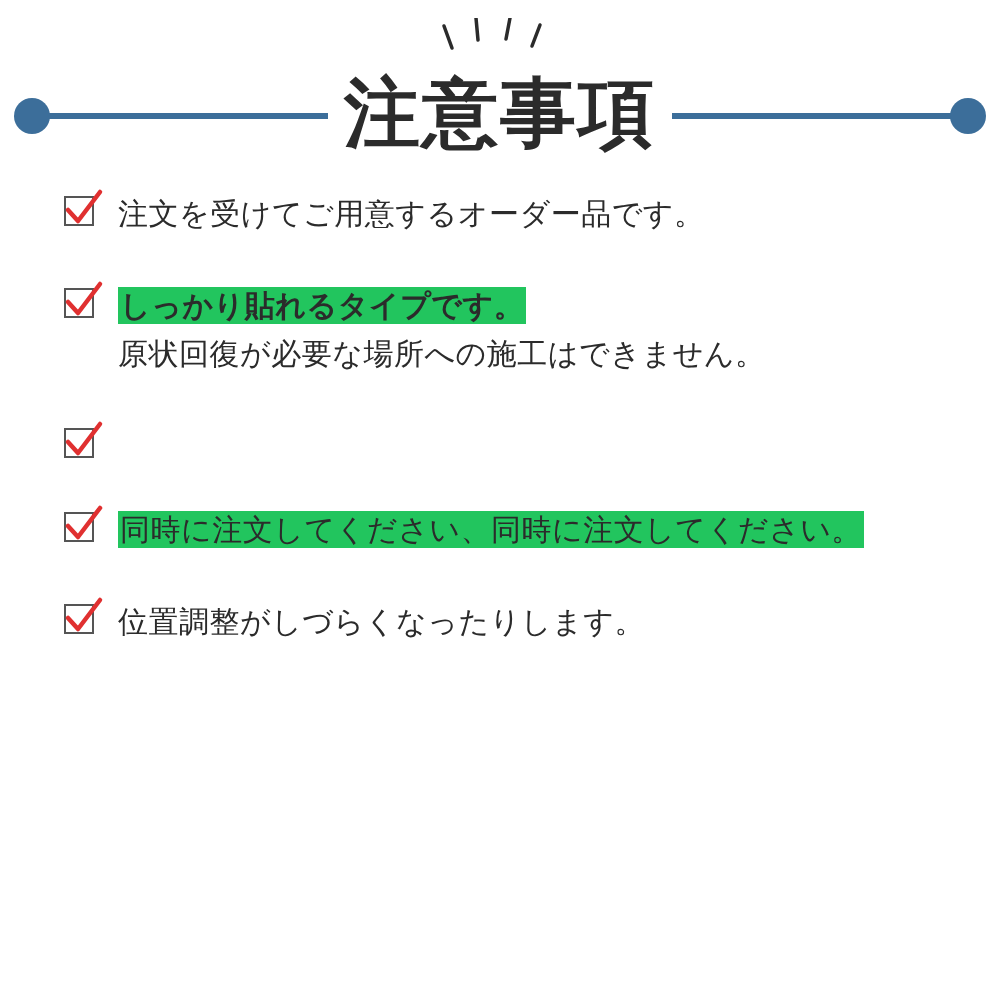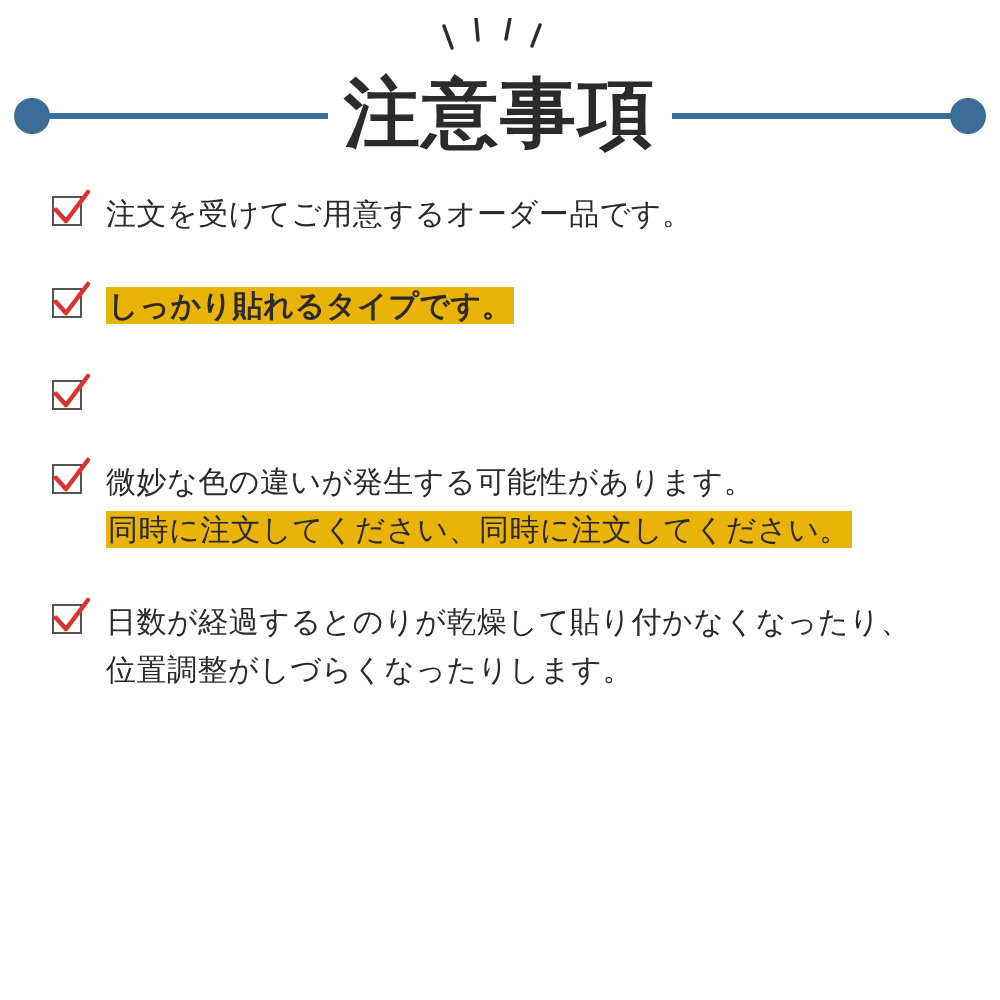--- a/index.html
+++ b/index.html
@@ -68,21 +68,21 @@
     font-weight: bold;
     letter-spacing: 2px;
     color: #2b2b2b;
     font-family: "DejaVu Sans", "Liberation Sans", sans-serif;
   }
 
   
   .notes {
     position: absolute;
     top: 190px;
-    left: 4px;
+    left: 16px;
     width: 797px;
   }
 
   .note {
     display: flex;
     align-items: flex-start;
     margin-bottom: 44px;
     padding-left: 48px;
   }
 
@@ -118,21 +118,21 @@
   .line {
     font-size: 30px;
     line-height: 48px;
     letter-spacing: 0.5px;
     color: #2b2b2b;
     white-space: nowrap;
     font-family: "DejaVu Sans", "Liberation Sans", sans-serif;
   }
 
   .line .hl {
-    background: #eab308;
+    background: #22c55e;
     padding: 1px 2px;
     box-decoration-break: clone;
     -webkit-box-decoration-break: clone;
   }
   .line.bold { font-weight: bold; }
 </style>
 </head>
 <body>
 
 <div class="page">
@@ -173,54 +173,53 @@
 
     <div class="note">
       <div class="check">
         <div class="box"></div>
         <svg viewBox="0 0 44 44">
           <path d="M6 22 L16 33 L38 4" fill="none" stroke="#e03030" stroke-width="4.5" stroke-linecap="round" stroke-linejoin="round"></path>
         </svg>
       </div>
       <div class="lines">
         <div class="line bold"><span class="hl">しっかり貼れるタイプです。</span></div>
-      </div>
-    </div>
-
-    <div class="note">
-      <div class="check">
-        <div class="box"></div>
-        <svg viewBox="0 0 44 44">
-          <path d="M6 22 L16 33 L38 4" fill="none" stroke="#e03030" stroke-width="4.5" stroke-linecap="round" stroke-linejoin="round"></path>
-        </svg>
-      </div>
-      <div class="lines">
-      </div>
-    </div>
-
-    <div class="note">
-      <div class="check">
-        <div class="box"></div>
-        <svg viewBox="0 0 44 44">
-          <path d="M6 22 L16 33 L38 4" fill="none" stroke="#e03030" stroke-width="4.5" stroke-linecap="round" stroke-linejoin="round"></path>
-        </svg>
-      </div>
-      <div class="lines">
-        <div class="line"><span>微妙な色の違いが発生する可能性があります。</span></div>
+        <div class="line"><span>原状回復が必要な場所への施工はできません。</span></div>
+      </div>
+    </div>
+
+    <div class="note">
+      <div class="check">
+        <div class="box"></div>
+        <svg viewBox="0 0 44 44">
+          <path d="M6 22 L16 33 L38 4" fill="none" stroke="#e03030" stroke-width="4.5" stroke-linecap="round" stroke-linejoin="round"></path>
+        </svg>
+      </div>
+      <div class="lines">
+      </div>
+    </div>
+
+    <div class="note">
+      <div class="check">
+        <div class="box"></div>
+        <svg viewBox="0 0 44 44">
+          <path d="M6 22 L16 33 L38 4" fill="none" stroke="#e03030" stroke-width="4.5" stroke-linecap="round" stroke-linejoin="round"></path>
+        </svg>
+      </div>
+      <div class="lines">
         <div class="line"><span class="hl">同時に注文してください、同時に注文してください。</span></div>
       </div>
     </div>
 
     <div class="note">
       <div class="check">
         <div class="box"></div>
         <svg viewBox="0 0 44 44">
           <path d="M6 22 L16 33 L38 4" fill="none" stroke="#e03030" stroke-width="4.5" stroke-linecap="round" stroke-linejoin="round"></path>
         </svg>
       </div>
       <div class="lines">
-        <div class="line"><span>日数が経過するとのりが乾燥して貼り付かなくなったり、</span></div>
         <div class="line"><span>位置調整がしづらくなったりします。</span></div>
       </div>
     </div>
 
   </div>
 </div>
 
 </body></html>

